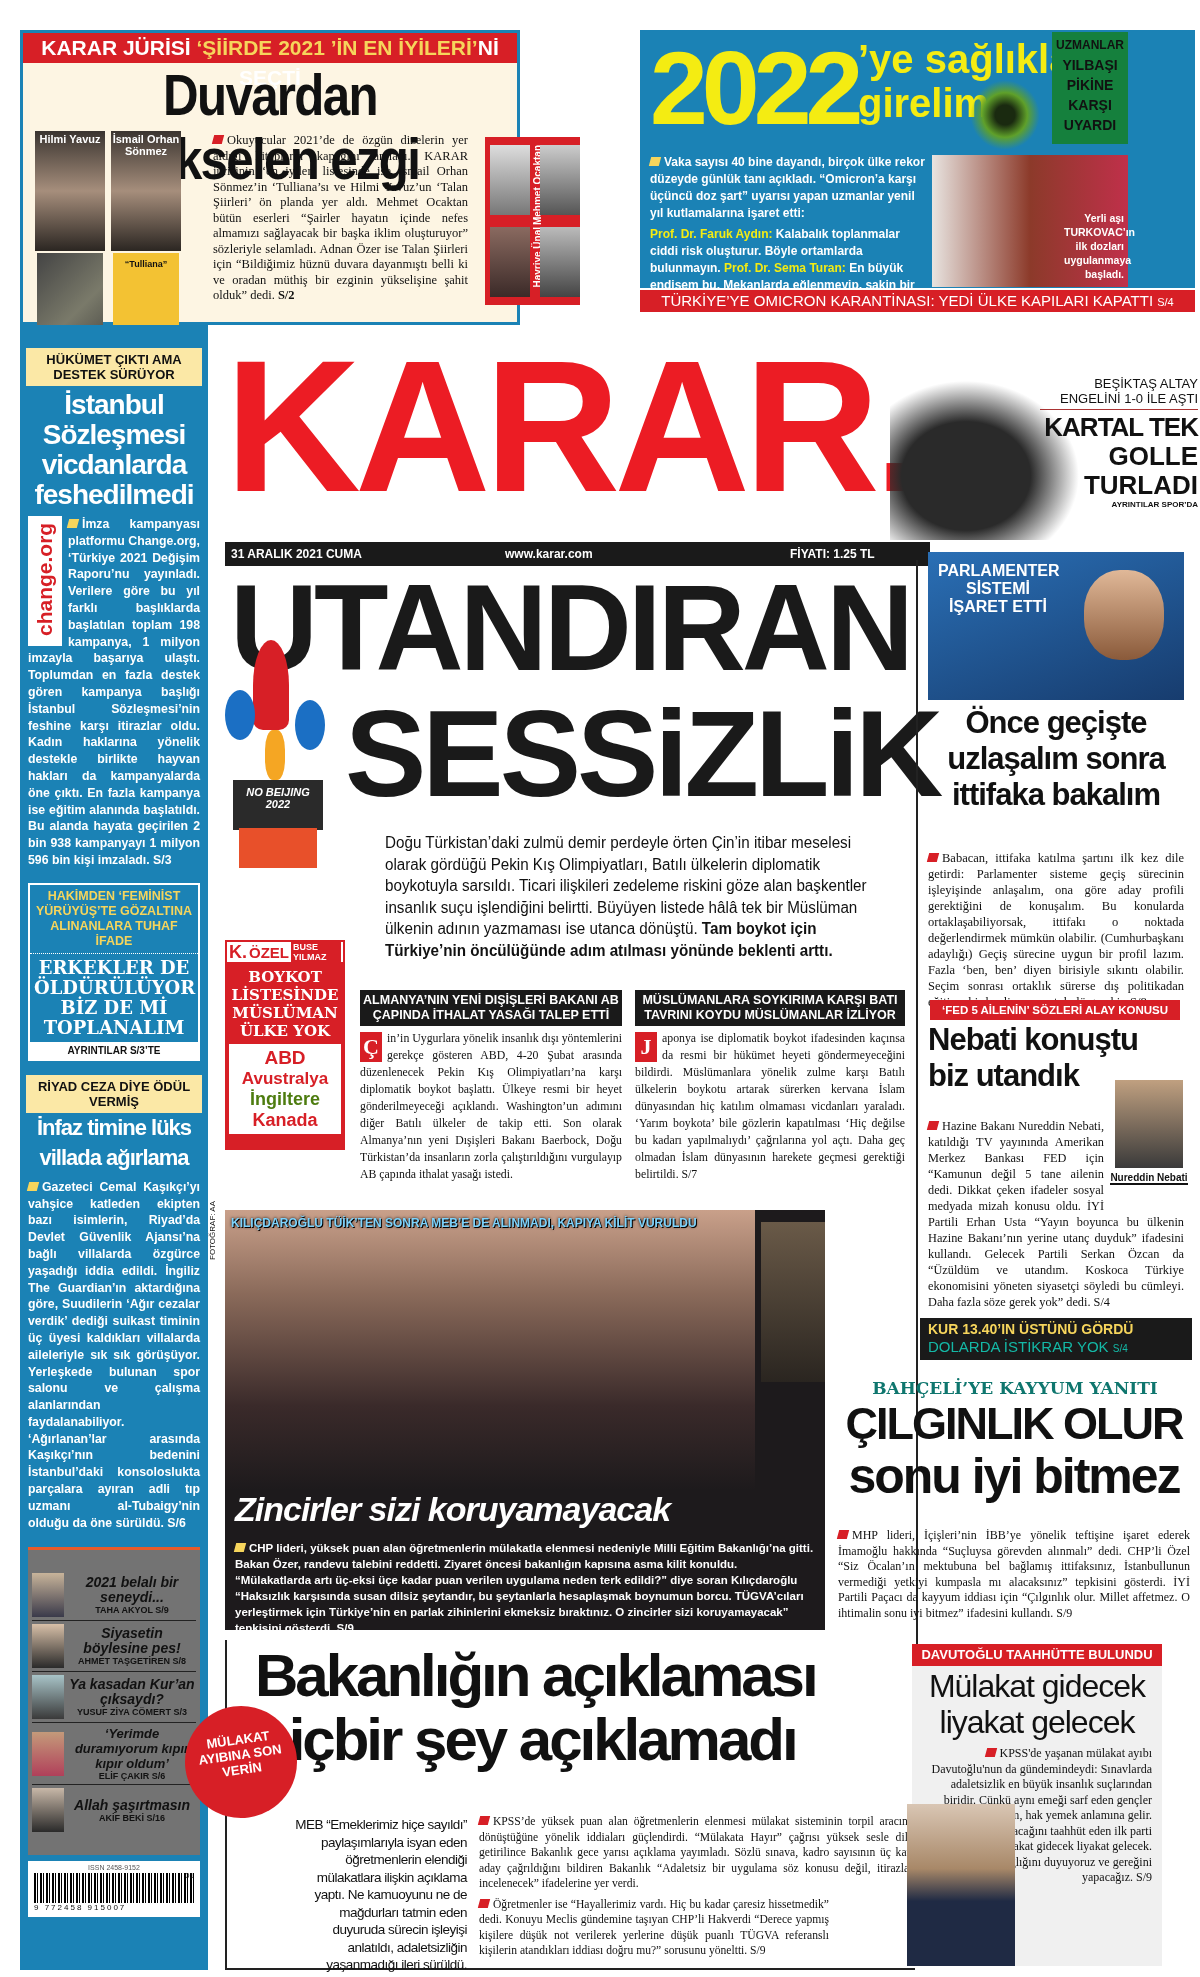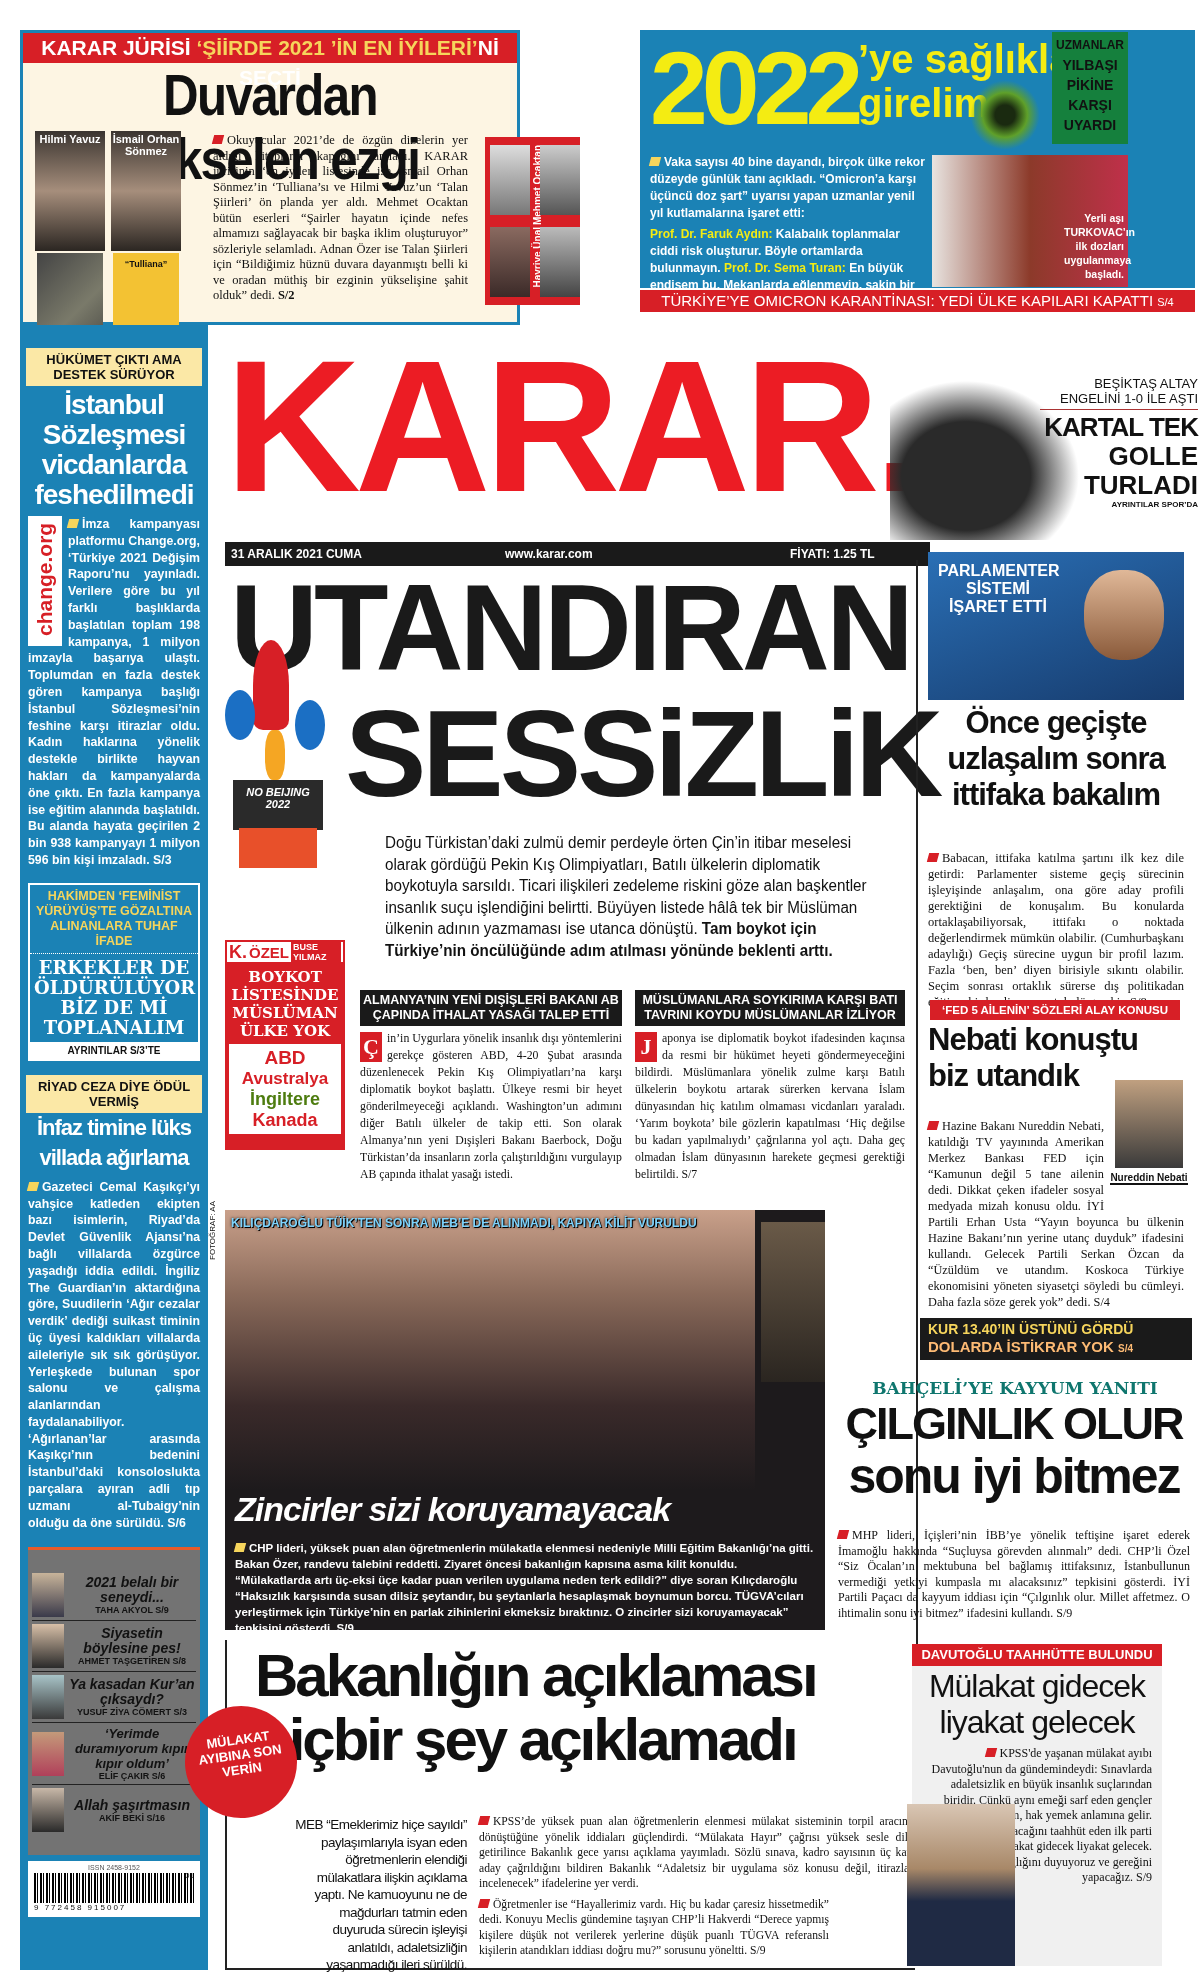--- a/index.html
+++ b/index.html
@@ -226,21 +226,21 @@
 <div class="abs" style="left:928px;top:1022px;width:256px;font-weight:bold;font-size:31px;line-height:36px;letter-spacing:-1px">Nebati konuştu biz utandık</div>
 <div class="abs" style="left:1115px;top:1080px;width:68px;height:88px;background:linear-gradient(180deg,#c0a080,#3a3a3a)"></div>
 <div class="abs" style="left:1110px;top:1172px;width:78px;font-size:10px;font-weight:bold;text-align:center;border-bottom:2px solid #111">Nureddin Nebati</div>
 <div class="abs rbody serif" style="left:928px;top:1118px;width:256px;font-size:12.3px">
   <div style="float:right;width:80px;height:90px"></div>
   <span class="bullet-red"></span><span>Hazine Bakanı Nureddin Nebati, katıldığı TV yayınında Amerikan Merkez Bankası FED için “Kamunun değil 5 tane ailenin dedi. Dikkat çeken ifadeler sosyal medyada mizah konusu oldu. İYİ Partili Erhan Usta “Yayın boyunca bu ülkenin Hazine Bakanı’nın yerine utanç duyduk” ifadesini kullandı. Gelecek Partili Serkan Özcan da “Üzüldüm ve utandım. Koskoca Türkiye ekonomisini yöneten siyasetçi söyledi bu cümleyi. Daha fazla söze gerek yok” dedi. S/4</span>
 </div>
 
 <div class="abs" style="left:920px;top:1318px;width:272px;height:42px;background:#1a1a1a;padding:3px 8px">
   <div style="color:#f6d55c;font-weight:bold;font-size:14px;line-height:17px">KUR 13.40’IN ÜSTÜNÜ GÖRDÜ</div>
-  <div style="color:#fdba74;font-weight:bold;font-size:15px;line-height:18px"><span>DOLARDA İSTİKRAR YOK</span> <span style="font-size:10px">S/4</span></div>
+  <div style="color:#14b8a6;font-weight:normal;font-size:15px;line-height:18px"><span>DOLARDA İSTİKRAR YOK</span> <span style="font-size:10px">S/4</span></div>
 </div>
 
 <div class="abs" style="left:225px;top:1210px;width:600px;height:420px;background:#1d1a1c">
   <div class="abs" style="left:0;top:0;width:530px;height:280px;background:linear-gradient(180deg,#c9a08a 0%,#8a6a5a 30%,#3a2a2a 70%,#1d1a1c)"></div>
   <div class="abs" style="left:536px;top:12px;width:64px;height:160px;background:linear-gradient(180deg,#6a5a48,#2a2520)"></div>
   <div class="abs" style="left:6px;top:6px;color:#7dd3fc;font-weight:bold;font-size:12px;text-shadow:0 0 3px #000,1px 1px 0 #000">KILIÇDAROĞLU TÜİK’TEN SONRA MEB’E DE ALINMADI, KAPIYA KİLİT VURULDU</div>
   <div class="abs" style="left:10px;top:280px;color:#fff;font-weight:bold;font-style:italic;font-size:34px;letter-spacing:-1px">Zincirler sizi koruyamayacak</div>
   <div class="abs" style="left:10px;top:330px;width:580px;color:#fff;font-weight:bold;font-size:11.5px;line-height:16px"><span class="bullet-yel"></span><span>CHP lideri, yüksek puan alan öğretmenlerin mülakatla elenmesi nedeniyle Milli Eğitim Bakanlığı’na gitti. Bakan Özer, randevu talebini reddetti. Ziyaret öncesi bakanlığın kapısına asma kilit konuldu. “Mülakatlarda artı üç-eksi üçe kadar puan verilen uygulama neden terk edildi?” diye soran Kılıçdaroğlu “Haksızlık karşısında susan dilsiz şeytandır, bu şeytanlarla hesaplaşmak boynumun borcu. TÜGVA’cıları yerleştirmek için Türkiye’nin en parlak zihinlerini ekmeksiz bıraktınız. O zincirler sizi koruyamayacak” tepkisini gösterdi. S/9</span></div>
 </div>
 <div class="abs" style="left:208px;top:1260px;transform:rotate(-90deg);transform-origin:0 0;font-size:8px;white-space:nowrap">FOTOĞRAF: AA</div>

